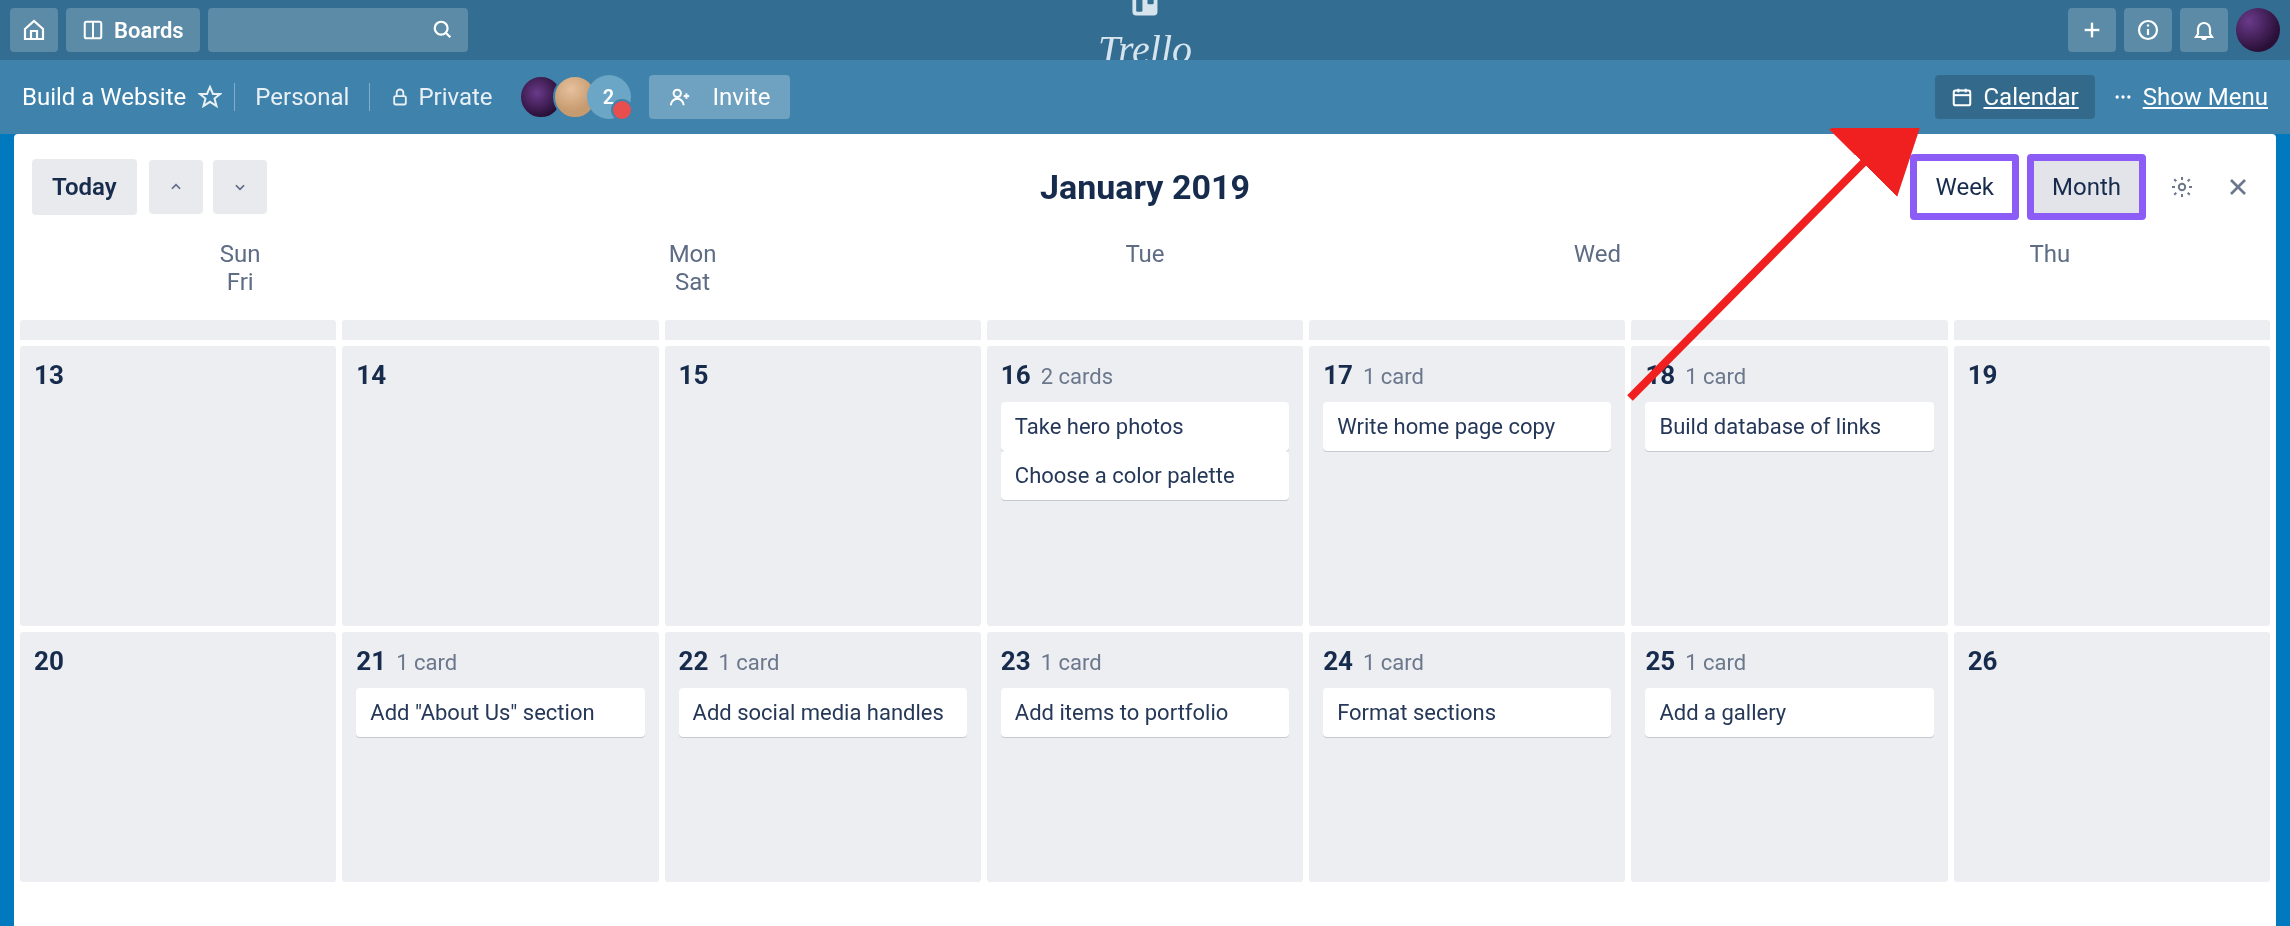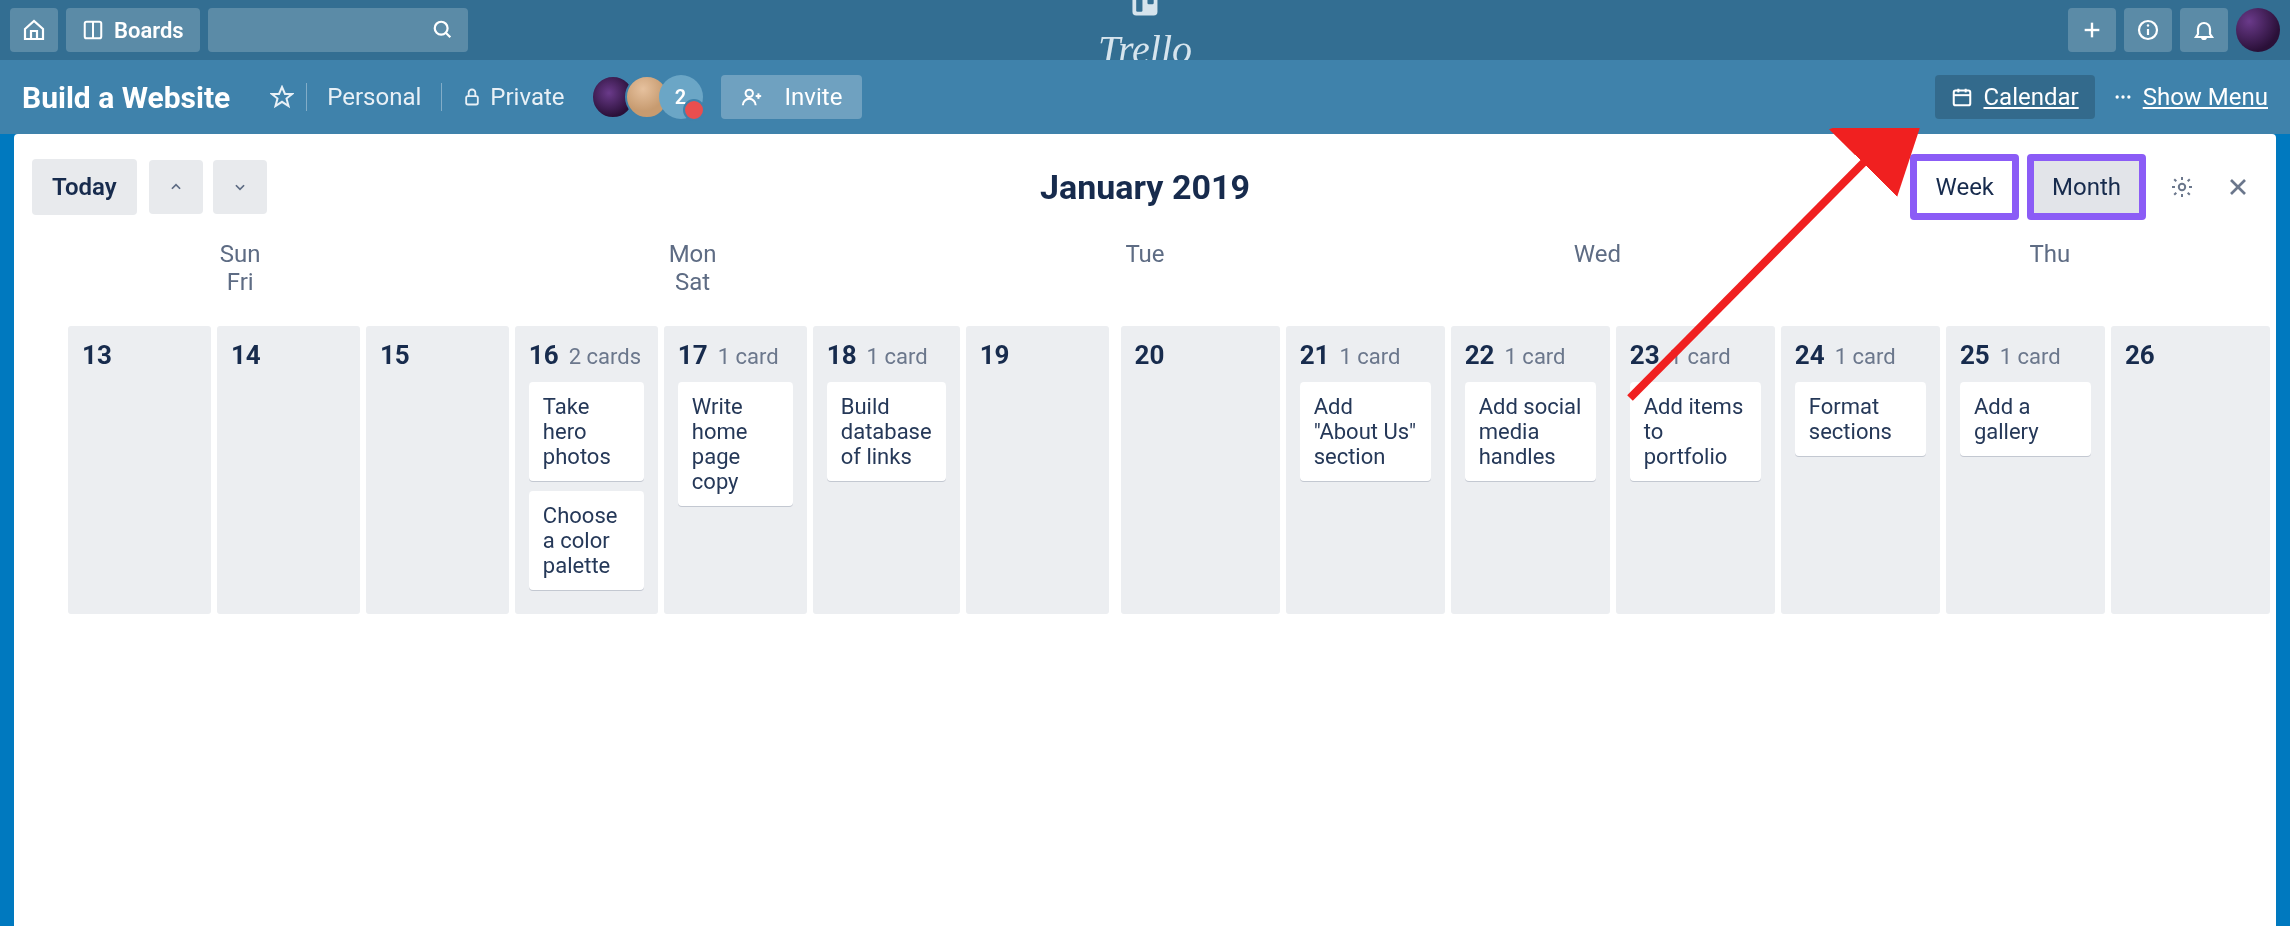--- a/index.html
+++ b/index.html
@@ -80,21 +80,21 @@
   
   .board-header {
     background: #3f82ab;
     height: 74px;
     display: flex;
     align-items: center;
     padding: 0 22px;
     color: #fff;
     position: relative;
   }
-  .board-title { font-size: 30px; font-weight: 700; margin-right: 32px; }
+  .board-title { font-size: 24px; font-weight: 400; margin-right: 4px; }
   .board-header-item {
     display: flex; align-items: center; gap: 8px;
     font-size: 24px; padding: 0 16px;
     height: 44px;
     color: #e8f0f6;
     cursor: pointer;
   }
   .divider {
     width: 1px; height: 28px;
     background: rgba(255,255,255,0.35);
@@ -189,41 +189,40 @@
   
   .day-headers {
     display:grid; grid-template-columns: repeat(5,1fr);
     padding: 8px 0 24px 0;
   }
   .day-header {
     text-align:center; font-size:24px; color:#5e6c84;
   }
 
   
-  .cal-grid { display:flex; flex-direction:row; }
+  .cal-grid { display:flex; flex-direction:column; }
   .stub-row {
     display:grid; grid-template-columns: repeat(7,1fr); gap:6px;
     padding: 0 6px;
   }
   .stub-cell { background:#eceef1; height:20px; border-radius:3px 3px 0 0; }
   .cal-row {
     display:grid; grid-template-columns: repeat(7,1fr); gap:6px;
     padding: 0 6px; margin-top:6px;
   }
   .cal-cell {
     background:#eceef1; min-height:280px;
     border-radius:3px; padding:14px;
   }
   .cell-head { display:flex; align-items:baseline; gap:10px; margin-bottom:12px;}
   .cell-day { font-size:26px; font-weight:700; color:#172b4d; }
   .cell-count { font-size:22px; color:#6b778c; }
   .card {
     background:#fff; border-radius:4px;
     padding:12px 14px; font-size:22px; color:#253858;
-    margin-bottom:10px;
     box-shadow: 0 1px 0 rgba(9,30,66,0.18);
     cursor:pointer;
   }
   .row2 .cal-cell { min-height:250px; }
 
   
   .arrow-annot {
     position:absolute;
     left: 1590px; top: 128px;
     pointer-events:none;

